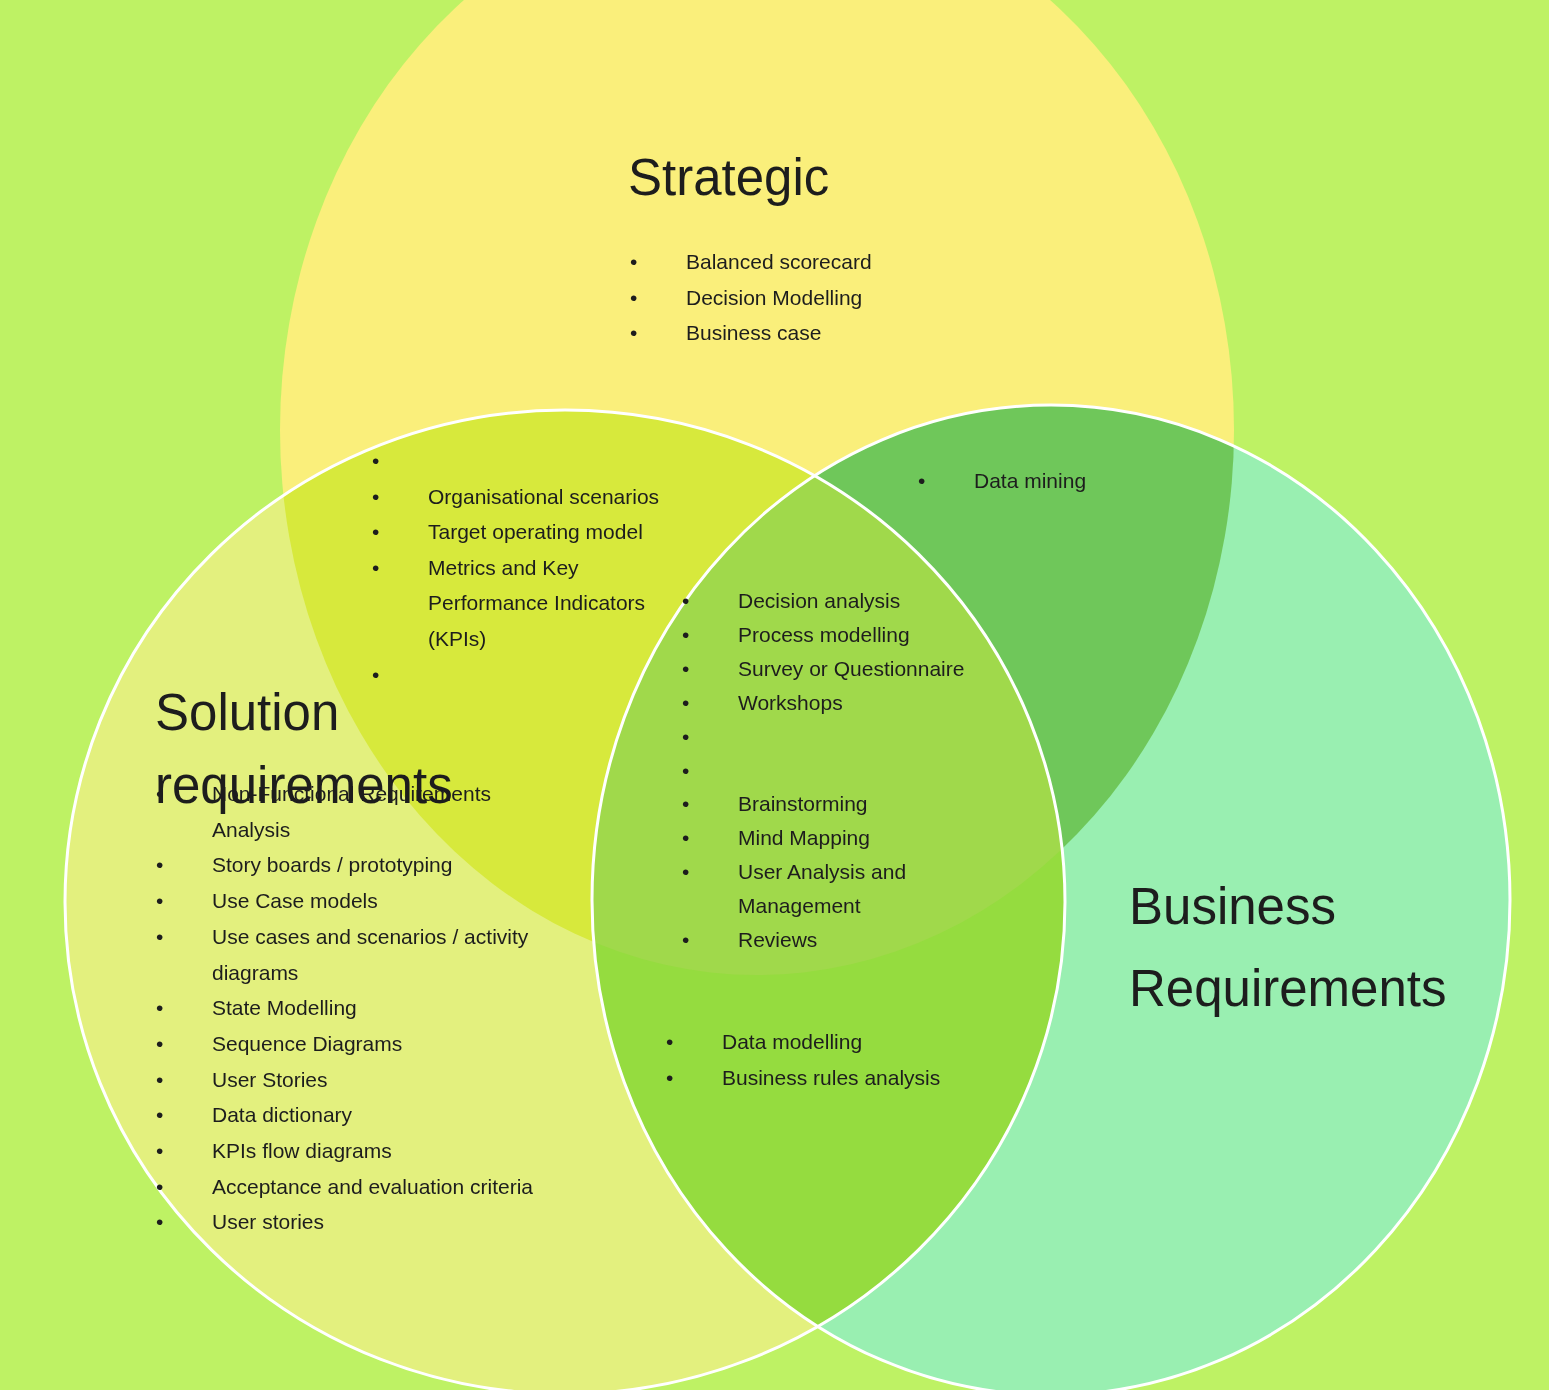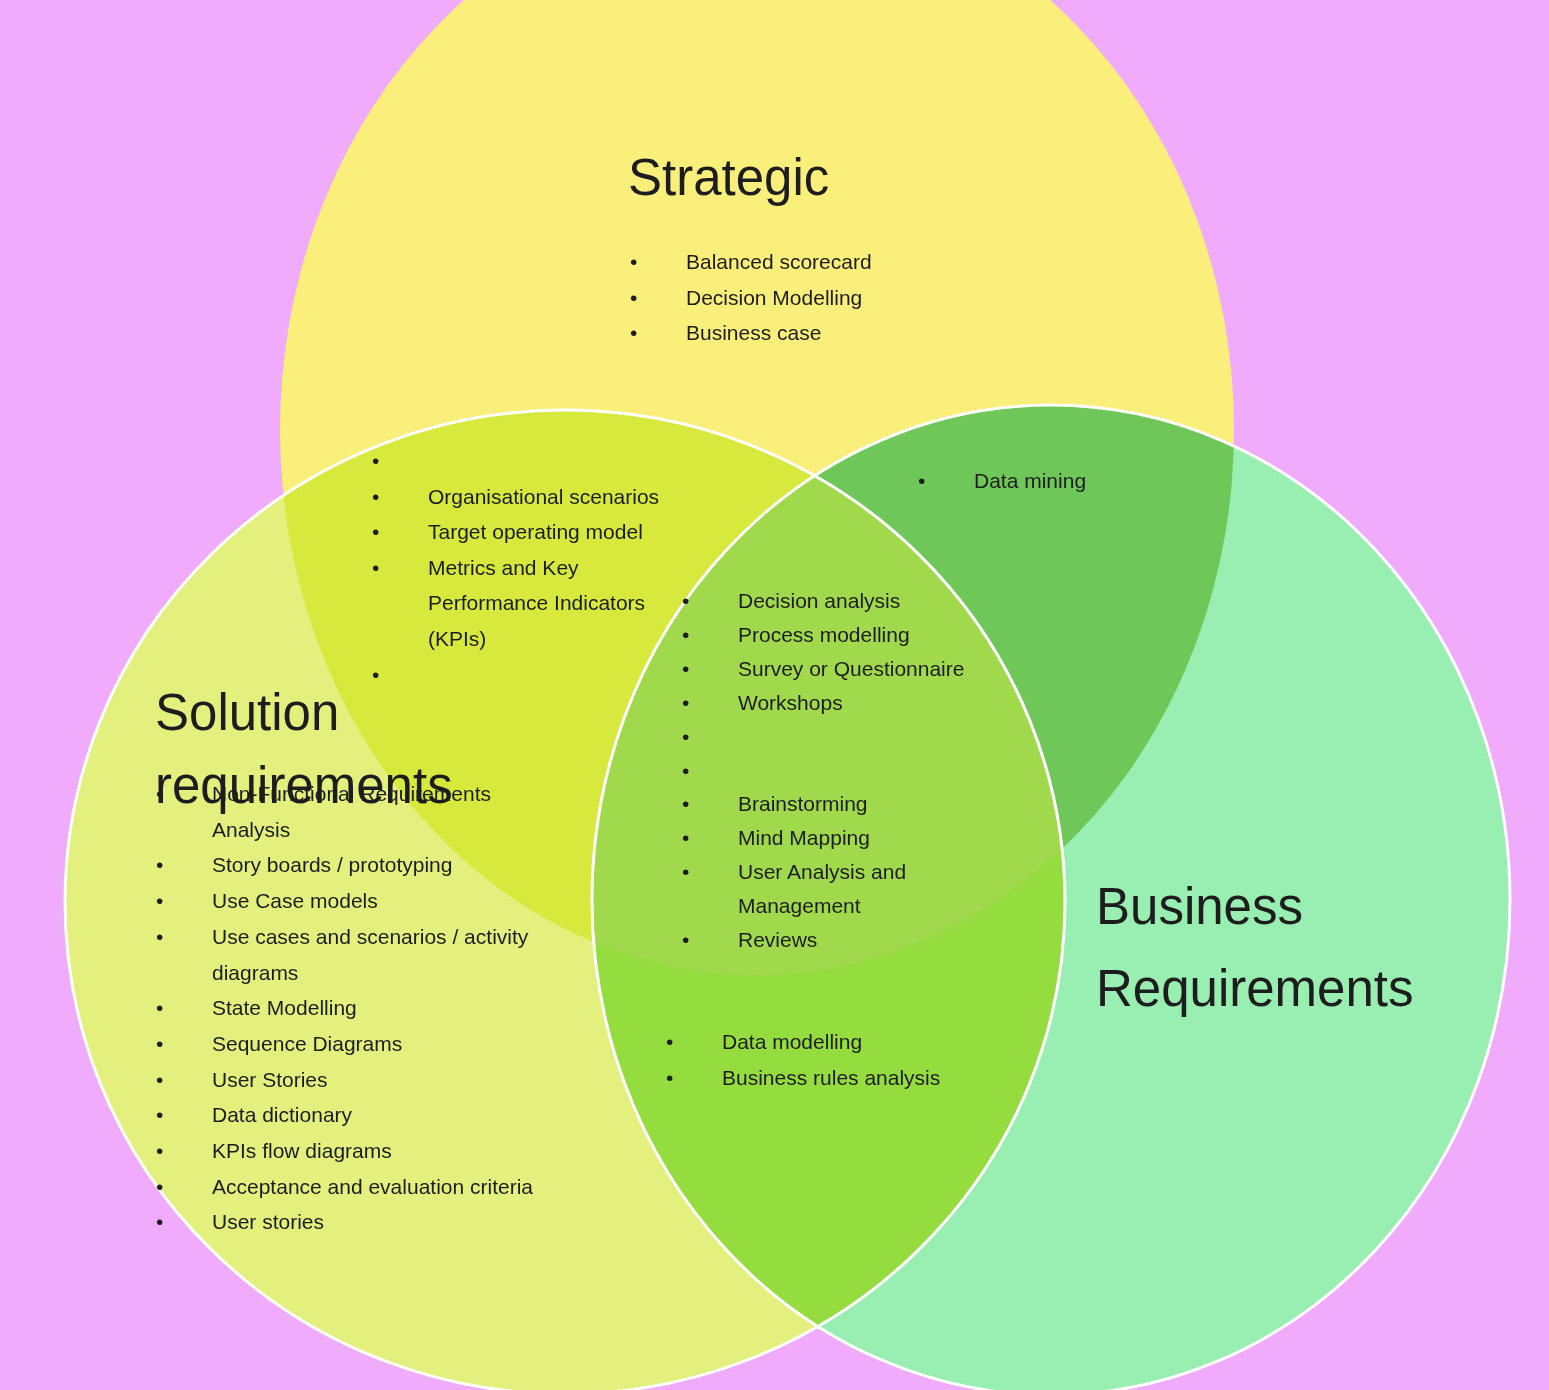--- a/index.html
+++ b/index.html
@@ -1,20 +1,20 @@
 <!DOCTYPE html>
 <html><head>
 <meta charset="utf-8">
 <style>
   html, body { margin: 0; padding: 0; background: #ffffff; }
   .canvas {
     position: relative;
     width: 1549px;
     height: 1390px;
-    background: #f0abfc;
+    background: #bef264;
     overflow: hidden;
     font-family: "Liberation Sans", "DejaVu Sans", sans-serif;
     color: #1d1d1d;
   }
   .canvas > svg { position: absolute; left: 0; top: 0; }
   .vtitle {
     position: absolute;
     font-size: 51px;
     color: #1d1d1d;
     letter-spacing: 0px;
@@ -66,21 +66,21 @@
     </g>
 
     <ellipse cx="565" cy="902" rx="500" ry="492" fill="none" stroke-width="3" stroke="#FFFFFF"></ellipse>
     <ellipse cx="1051" cy="900" rx="459" ry="495" fill="none" stroke-width="3" stroke="#FFFFFF"></ellipse>
   </svg>
 
   <div class="vtitle" style="left:628px; top:150px; line-height:56px;">Strategic</div>
 
   <div class="vtitle" style="left:155px; top:676px; width:330px; line-height:73px;">Solution requirements</div>
 
-  <div class="vtitle" style="left:1096px; top:866px; width:350px; line-height:82px;">Business Requirements</div>
+  <div class="vtitle" style="left:1129px; top:866px; width:350px; line-height:82px;">Business Requirements</div>
 
   <ul class="vlist" style="left:630px; top:244px; width:330px; line-height:35.5px;">
       <li>
         <span class="blt">•</span>
         <span class="itxt">Balanced scorecard</span>
       </li>
       <li>
         <span class="blt">•</span>
         <span class="itxt">Decision Modelling</span>
       </li>

